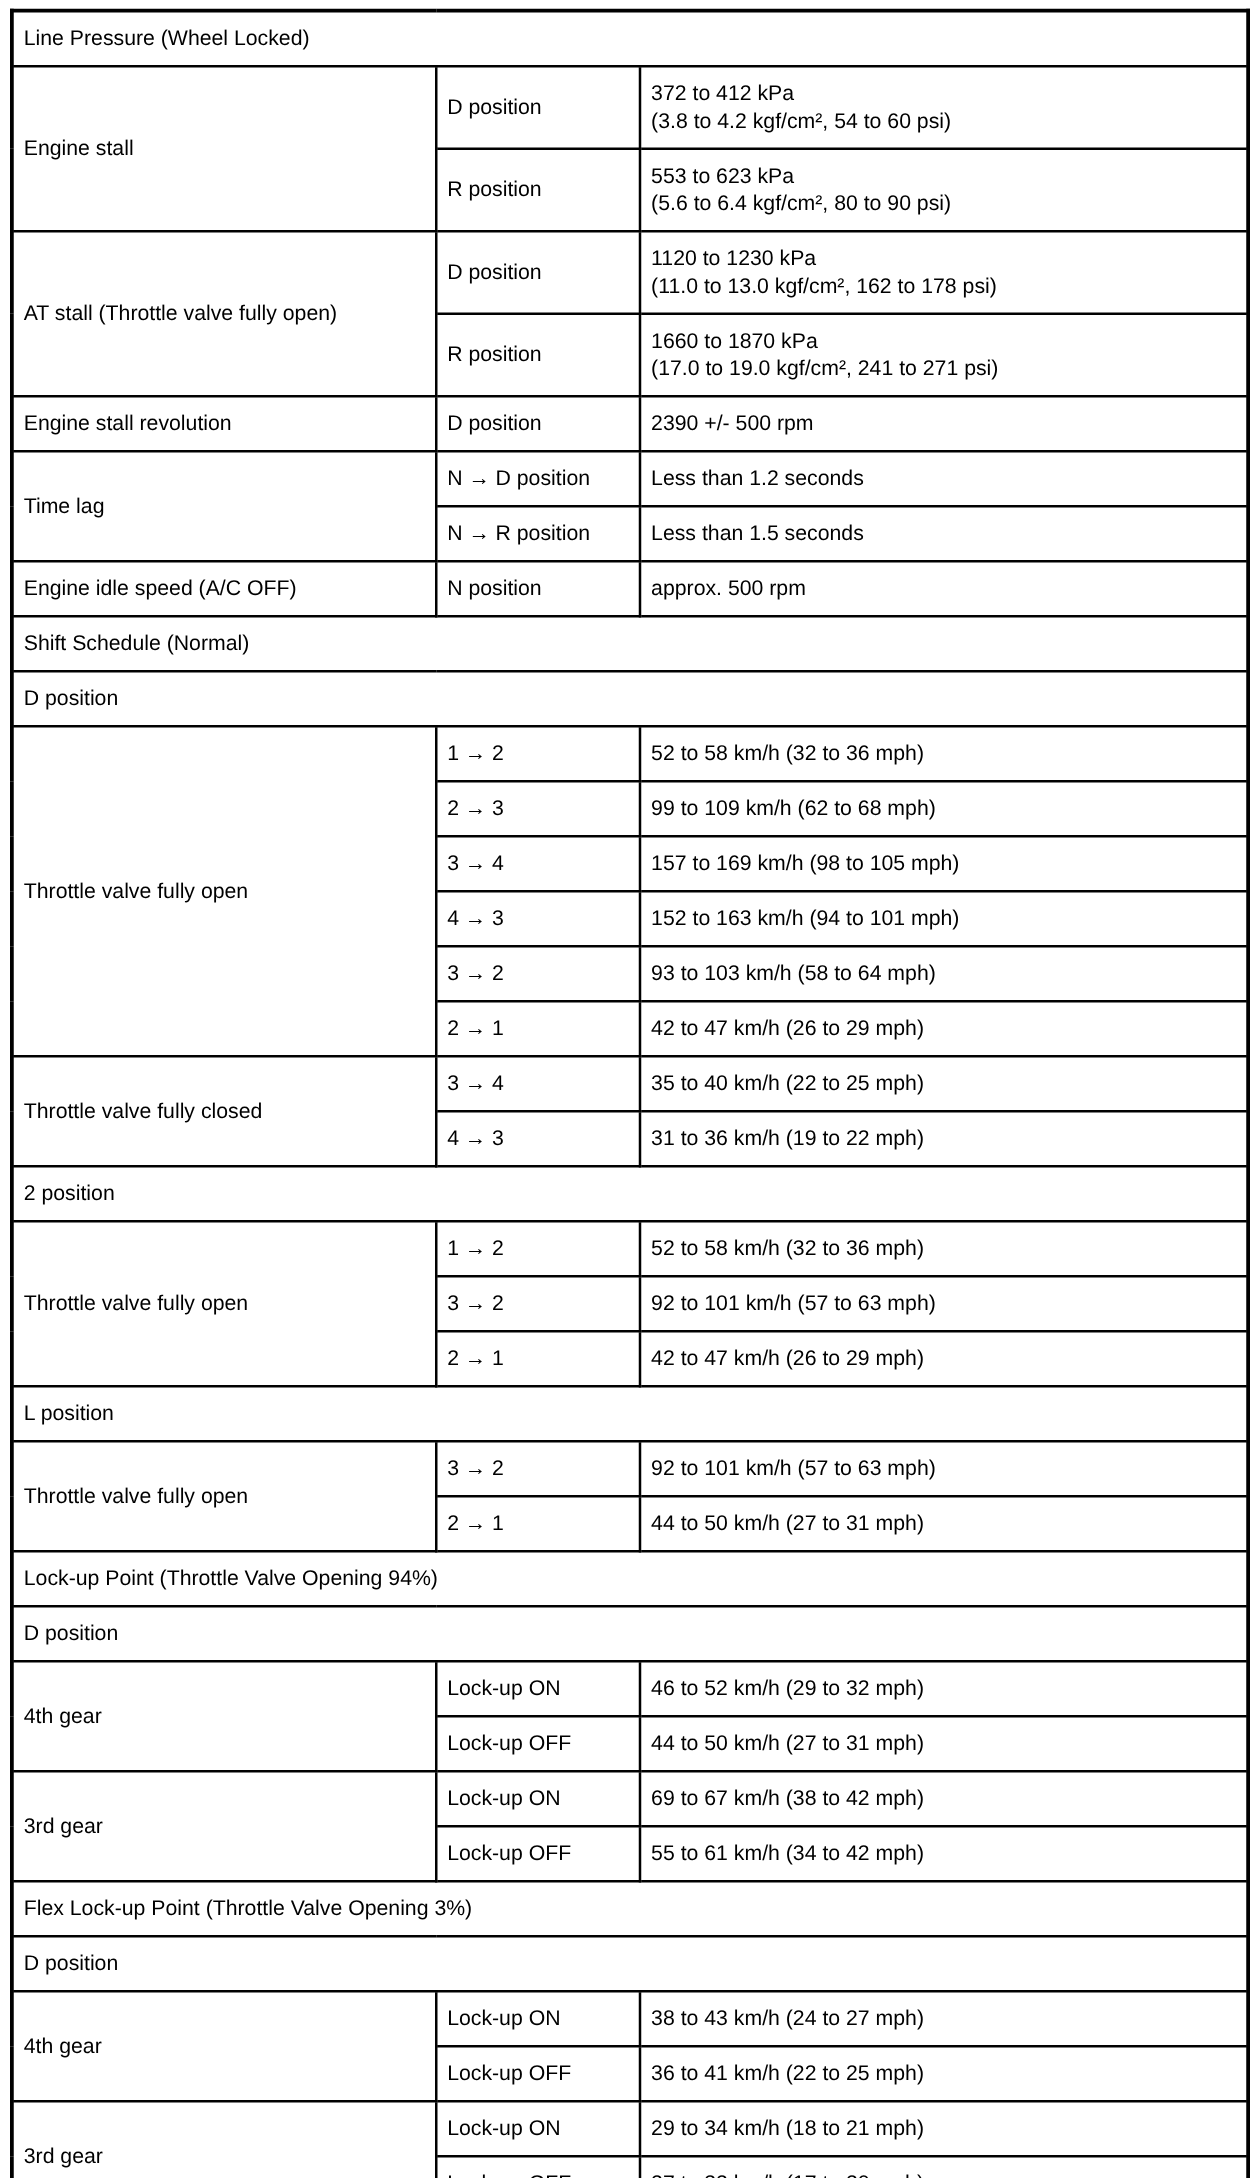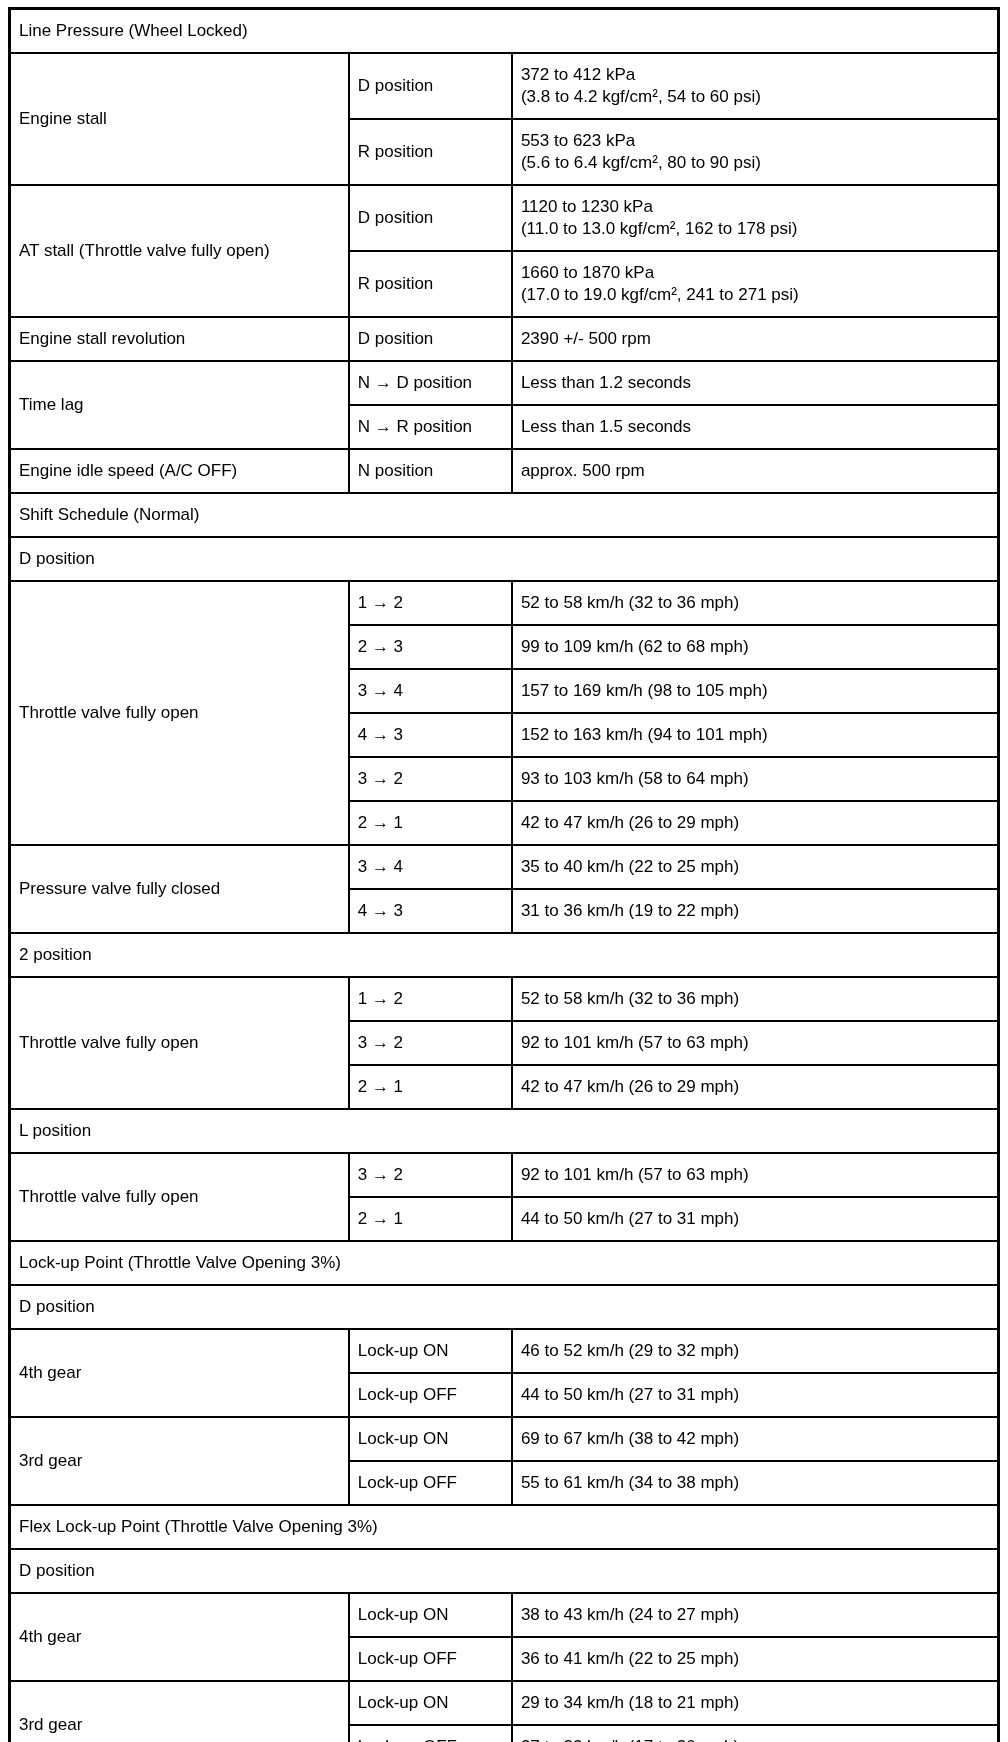--- a/index.html
+++ b/index.html
@@ -118,21 +118,21 @@
         </tr>
         <tr>
           <td>3 → 2</td>
           <td>93 to 103 km/h (58 to 64 mph)</td>
         </tr>
         <tr>
           <td>2 → 1</td>
           <td>42 to 47 km/h (26 to 29 mph)</td>
         </tr>
         <tr>
-          <td rowspan="2">Pressure valve fully closed</td>
+          <td rowspan="2">Throttle valve fully closed</td>
           <td>3 → 4</td>
           <td>35 to 40 km/h (22 to 25 mph)</td>
         </tr>
         <tr>
           <td>4 → 3</td>
           <td>31 to 36 km/h (19 to 22 mph)</td>
         </tr>
         <tr>
           <td colspan="3" class="section-cell">2 position</td>
         </tr>
@@ -155,42 +155,42 @@
         <tr>
           <td rowspan="2">Throttle valve fully open</td>
           <td>3 → 2</td>
           <td>92 to 101 km/h (57 to 63 mph)</td>
         </tr>
         <tr>
           <td>2 → 1</td>
           <td>44 to 50 km/h (27 to 31 mph)</td>
         </tr>
         <tr>
-          <td colspan="3" class="section-cell">Lock-up Point (Throttle Valve Opening 3%)</td>
+          <td colspan="3" class="section-cell">Lock-up Point (Throttle Valve Opening 94%)</td>
         </tr>
         <tr>
           <td colspan="3" class="section-cell">D position</td>
         </tr>
         <tr>
           <td rowspan="2">4th gear</td>
           <td>Lock-up ON</td>
           <td>46 to 52 km/h (29 to 32 mph)</td>
         </tr>
         <tr>
           <td>Lock-up OFF</td>
           <td>44 to 50 km/h (27 to 31 mph)</td>
         </tr>
         <tr>
           <td rowspan="2">3rd gear</td>
           <td>Lock-up ON</td>
           <td>69 to 67 km/h (38 to 42 mph)</td>
         </tr>
         <tr>
           <td>Lock-up OFF</td>
-          <td>55 to 61 km/h (34 to 38 mph)</td>
+          <td>55 to 61 km/h (34 to 42 mph)</td>
         </tr>
         <tr>
           <td colspan="3" class="section-cell">Flex Lock-up Point (Throttle Valve Opening 3%)</td>
         </tr>
         <tr>
           <td colspan="3" class="section-cell">D position</td>
         </tr>
         <tr>
           <td rowspan="2">4th gear</td>
           <td>Lock-up ON</td>

